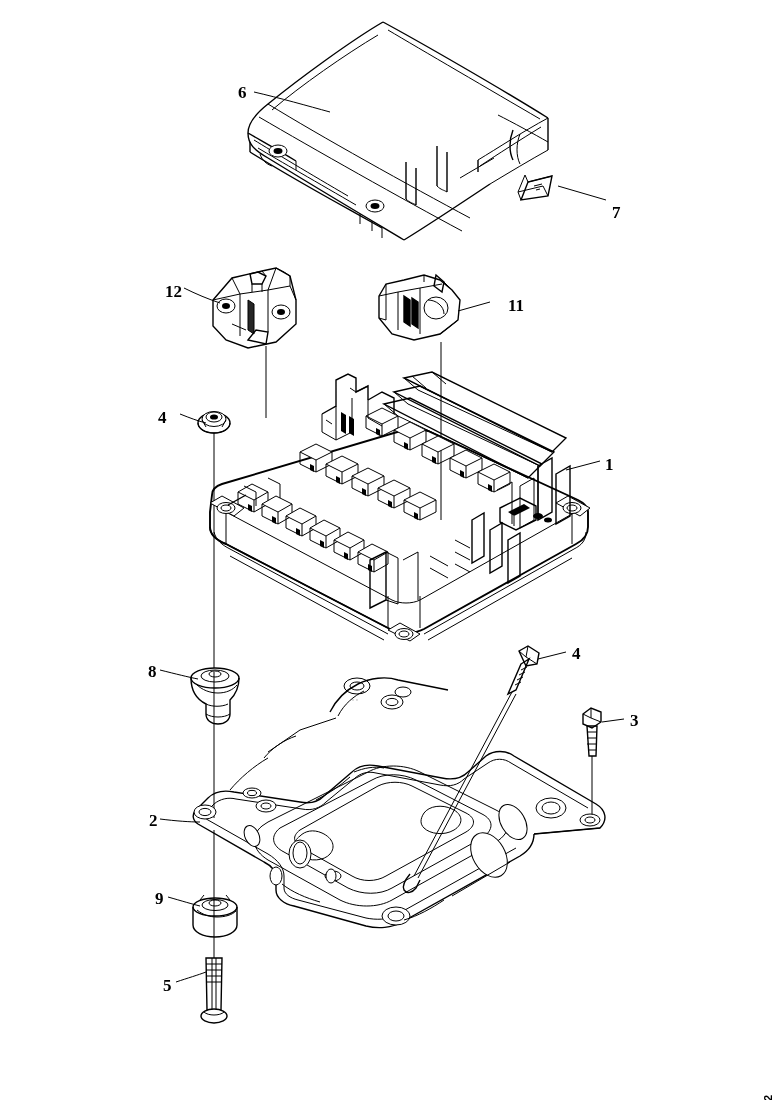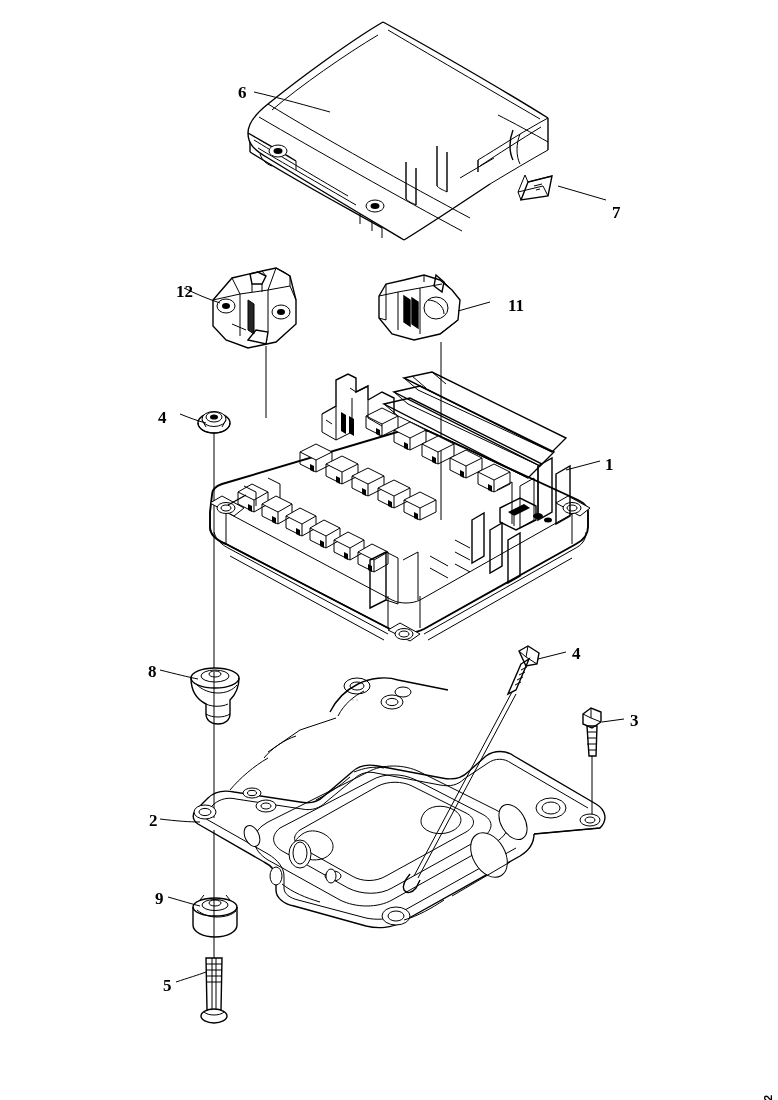--- a/index.html
+++ b/index.html
@@ -416,21 +416,21 @@
       <path class="lead" d="M624 719 L 602 722"></path>
       <path class="lead" d="M160 819 C 176 821 190 822 200 822"></path>
       <path class="lead" d="M168 897 C 182 901 192 904 200 906"></path>
       <path class="lead" d="M176 982 C 188 978 198 975 206 972"></path>
     </g>
 
   </svg>
 
   <div class="callout" style="left:238px;top:84px;">6</div>
   <div class="callout" style="left:612px;top:204px;">7</div>
-  <div class="callout" style="left:176px;top:283px;">12</div>
+  <div class="callout" style="left:165px;top:283px;">12</div>
   <div class="callout" style="left:508px;top:297px;">11</div>
   <div class="callout" style="left:158px;top:409px;">4</div>
   <div class="callout" style="left:605px;top:456px;">1</div>
   <div class="callout" style="left:572px;top:645px;">4</div>
   <div class="callout" style="left:148px;top:663px;">8</div>
   <div class="callout" style="left:630px;top:712px;">3</div>
   <div class="callout" style="left:149px;top:812px;">2</div>
   <div class="callout" style="left:155px;top:890px;">9</div>
   <div class="callout" style="left:163px;top:977px;">5</div>
 

